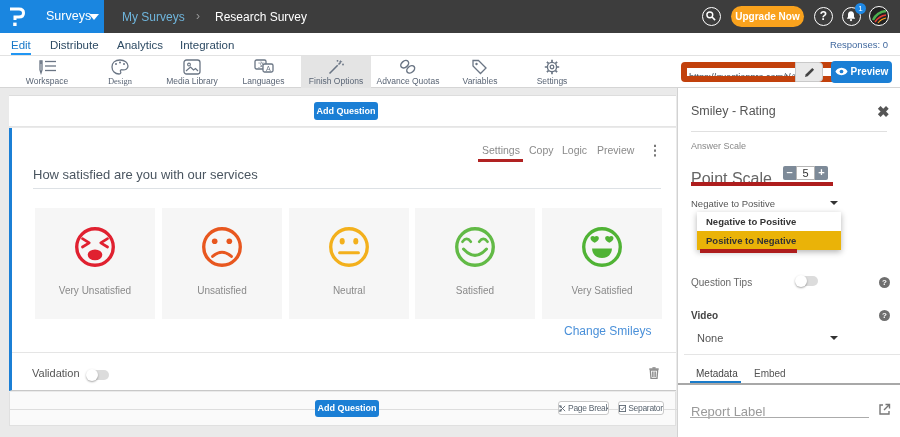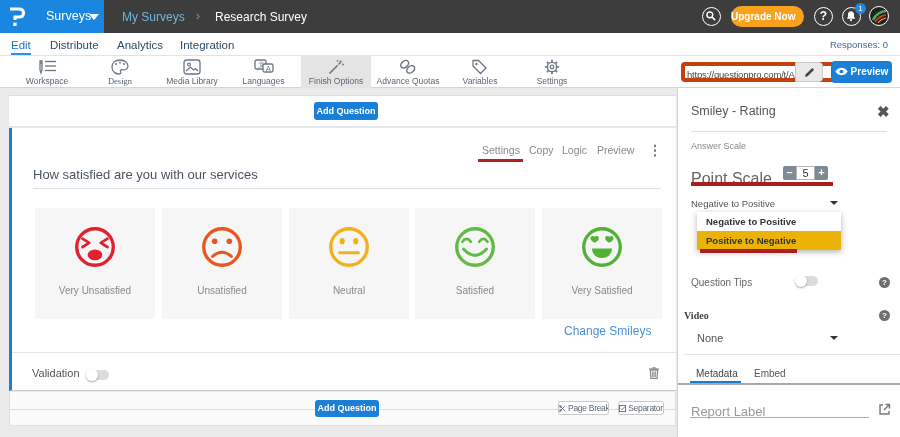--- a/index.html
+++ b/index.html
@@ -9,38 +9,38 @@
 
 
 .header { position:absolute; top:0; left:0; width:900px; height:33px; background:#3d3d3d; }
 .logo-area { position:absolute; top:0; left:0; width:104px; height:33px; background:#1a86e0; }
 .surveys-txt { position:absolute; left:38px; top:9px; color:#fff; font-size:12.5px;margin-left:8px; }
 .caret-w { position:absolute; left:89px; top:14px; width:0; height:0; border-left:5px solid transparent; border-right:5px solid transparent; border-top:6px solid #fff; }
 .crumb-1 { position:absolute; left:122px; top:10px; color:#6fb5dc; font-size:12px; }
 .crumb-sep { position:absolute; left:196px; top:9px; color:#999; font-size:12px; }
 .crumb-2 { position:absolute; left:215px; top:10px; color:#fff; font-size:12px; }
 .hicon { position:absolute; top:7px; width:19px; height:19px; border:1.5px solid #fff; border-radius:50%; }
-.upgrade { position:absolute; left:731px; top:6px; width:73px; height:21px; background:#f9a21d; border-radius:11px; color:#fff; font-size:10px; font-weight:bold; text-align:left; line-height:21px; }
+.upgrade { position:absolute; left:731px; top:6px; width:73px; height:21px; background:#f9a21d; border-radius:11px; color:#fff; font-size:10px; font-weight:bold; text-align:center; line-height:21px; }
 .qmark { color:#fff; font-weight:bold; font-size:12px; text-align:center; line-height:16px; width:100%; display:block; }
 .badge { position:absolute; left:855px; top:3px; width:11px; height:11px; background:#1e88e5; border-radius:50%; color:#fff; font-size:8px; text-align:center; line-height:11px; }
 .avatar { position:absolute; left:869px; top:6px; width:20px; height:20px; border:1.5px solid #fff; border-radius:50%; background:#222; overflow:hidden; }
 
 
 .nav { position:absolute; top:33px; left:0; width:900px; height:23px; background:#fff; border-bottom:1px solid #e2e2e2; }
 .nav a { position:absolute; top:6px; font-size:11.5px; color:#2d4a63; text-decoration:none; }
 .nav .active { color:#1878c8; border-bottom:2px solid #2196f3; padding-bottom:2px; }
 .responses { position:absolute; top:6px; right:12px; font-size:9.5px; color:#41699f; }
 
 
 .toolbar { position:absolute; top:56px; left:0; width:900px; height:32px; background:#fff; border-bottom:1px solid #d5d5d5; }
 .titem { position:absolute; top:0; height:32px; text-align:center; }
 .titem .lbl { position:absolute; top:20px; width:100%; font-size:8.5px; color:#5a6575; }
 .titem svg { position:absolute; top:3px; left:50%; transform:translateX(-50%); }
 .titem.hl { background:#e4e4e4; }
-.urlbox { position:absolute; left:681px; top:6px; width:158px; height:20px; background:#fff; border:4px solid #c2410c; border-radius:4px; font-size:9.5px; color:#3e4a56; line-height:18px; padding-left:2px; letter-spacing:-0.2px; overflow:hidden; white-space:nowrap; }
+.urlbox { position:absolute; left:681px; top:6px; width:158px; height:20px; background:#fff; border:6px solid #c2410c; border-radius:4px; font-size:9.5px; color:#3e4a56; line-height:18px; padding-left:2px; letter-spacing:-0.2px; overflow:hidden; white-space:nowrap; }
 .pencilbox { position:absolute; left:795px; top:6px; width:28px; height:20px; background:#e9e9e9; border:1px solid #c9c9c9; border-radius:0 4px 4px 0; text-align:center; }
 .preview-btn { position:absolute; left:831px; top:5px; width:61px; height:22px; background:#1b7fd5; border-radius:4px; color:#fff; font-size:10px; font-weight:bold; text-align:center; line-height:22px; }
 
 
 .main-bg { position:absolute; top:88px; left:0; width:900px; height:349px; background:#eaeaea; }
 .strip { position:absolute; top:95px; left:9px; width:667px; height:32px; background:#fff; border-top:1px solid #ddd; border-bottom:1px solid #e5e5e5; }
 .addq { position:absolute; white-space:nowrap; background:#1b7fd5; border-radius:3px; color:#fff; font-size:9px; font-weight:bold; text-align:center; overflow:hidden; }
 .card { position:absolute; top:128px; left:9px; width:667px; height:263px; background:#fff; border-left:3px solid #1b7fd5; border-bottom:1px solid #c8c8c8; }
 .cact { position:absolute; top:16px; font-size:10.5px; color:#8a8a8a; }
 .redline { position:absolute; background:#b12222; height:3px; }
@@ -341,21 +341,21 @@
   <div class="dropdown">
     <div class="it">Negative to Positive</div>
     <div class="it it2">Positive to Negative</div>
   </div>
   <div class="predline2"></div>
   <div class="in qtips" style="left:13px;">Question Tips</div>
   <div class="toggle" style="left:120px;top:188px;">
         <div class="knob"></div>
       </div>
   <div class="helpc" style="top:189px;">?</div>
-  <div class="in video" style="left:6px;font-family:Liberation Serif, serif;">Video</div>
+  <div class="in video" style="left:13px;">Video</div>
   <div class="helpc" style="top:222px;">?</div>
   <div class="in nonetext" style="left:19px;">None</div>
   <div class="caret-d" style="left:152px;top:248px;"></div>
   <div class="pdiv2"></div>
   <div class="in tab1" style="left:18px;">Metadata</div>
   <div class="in tab2" style="left:76px;">Embed</div>
   <div class="tabunderline"></div>
   <div class="tabborder"></div>
   <div class="in report" style="left:13px;">Report Label</div>
   <div class="repunderline"></div>

